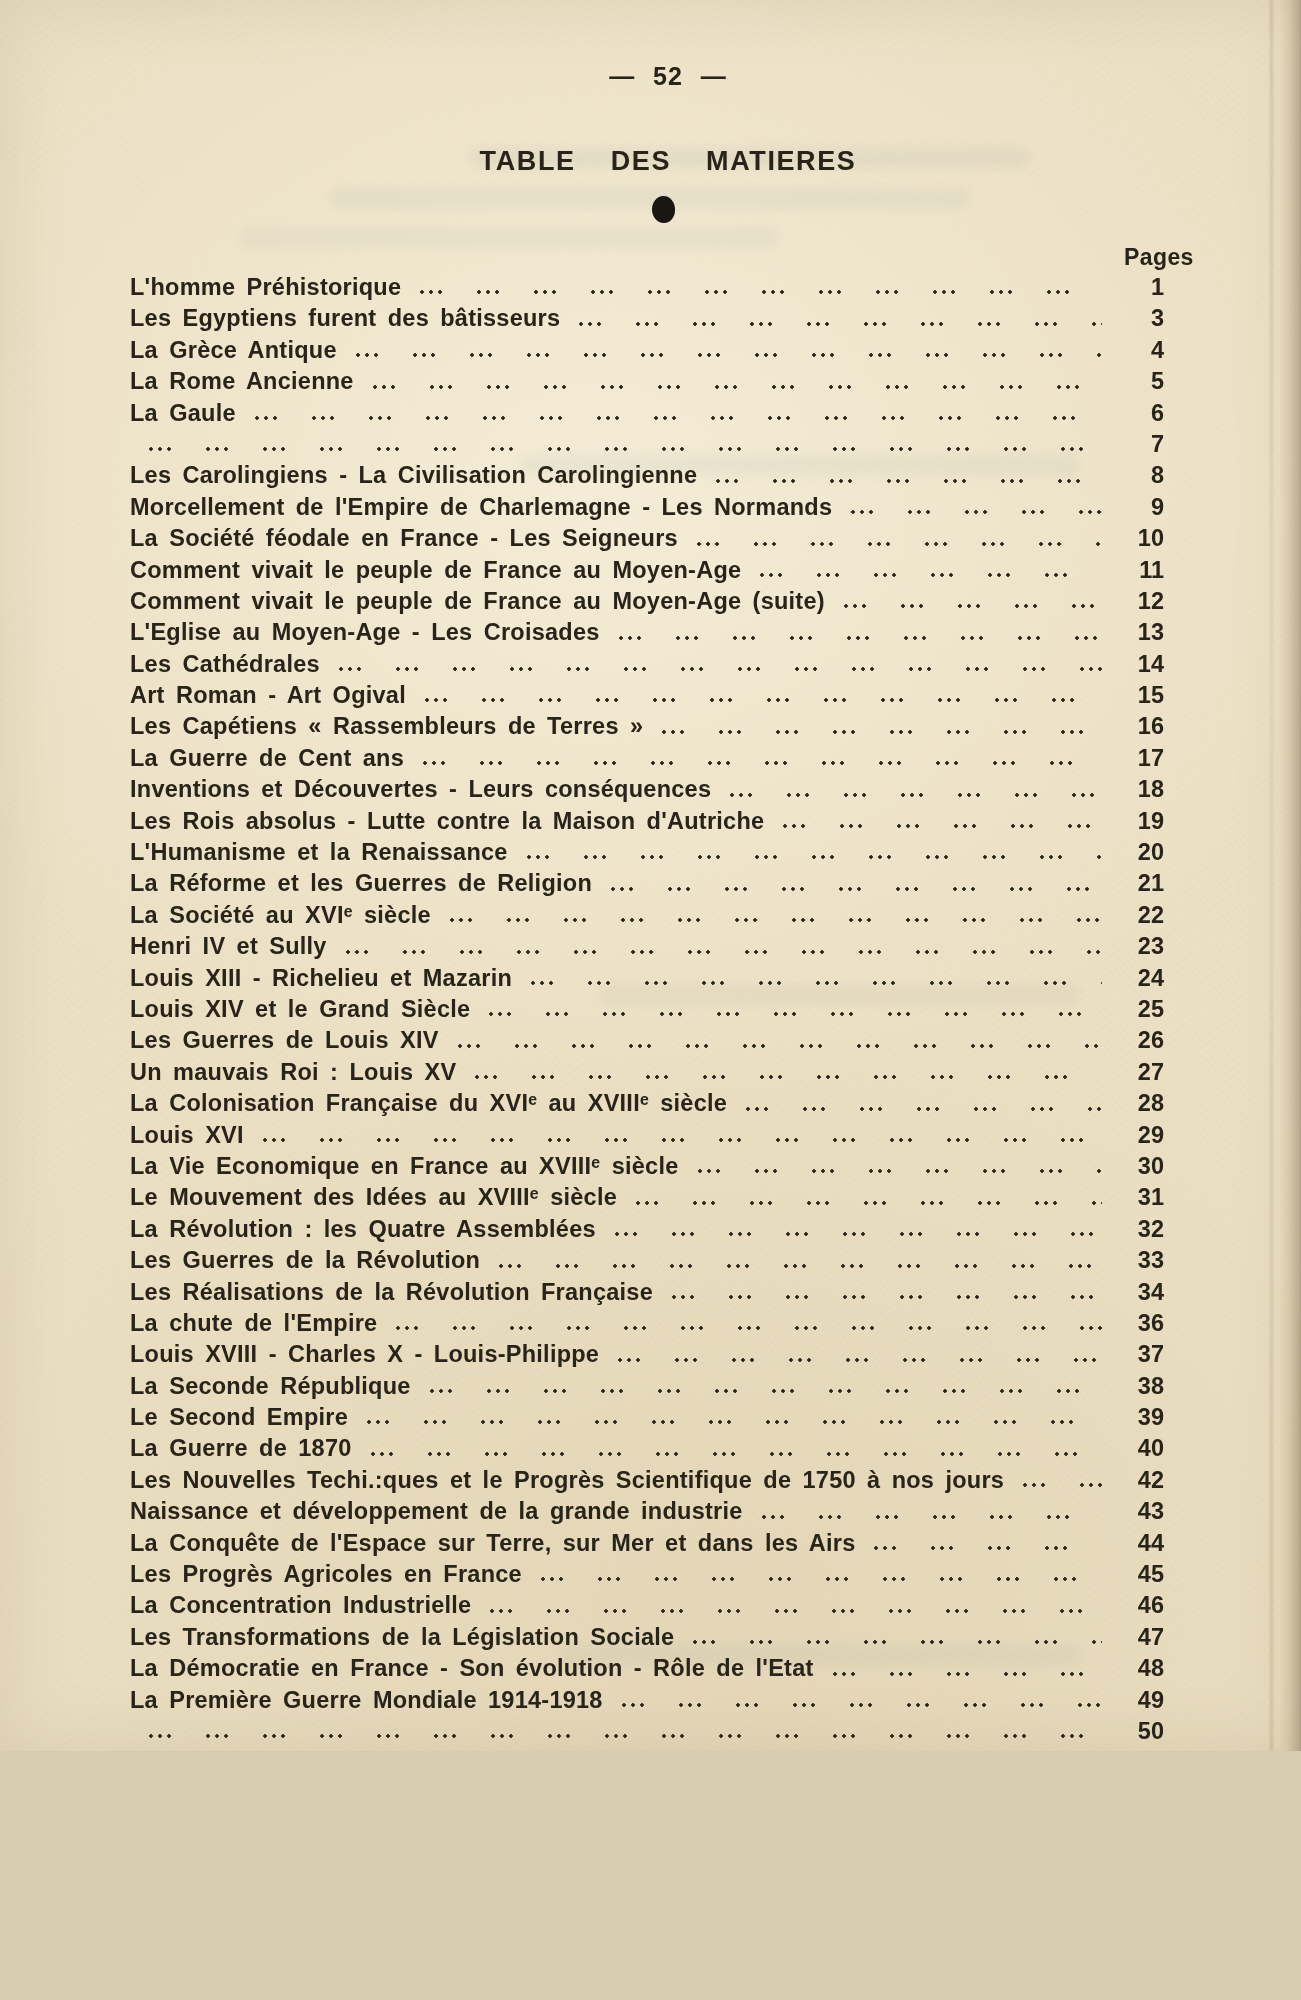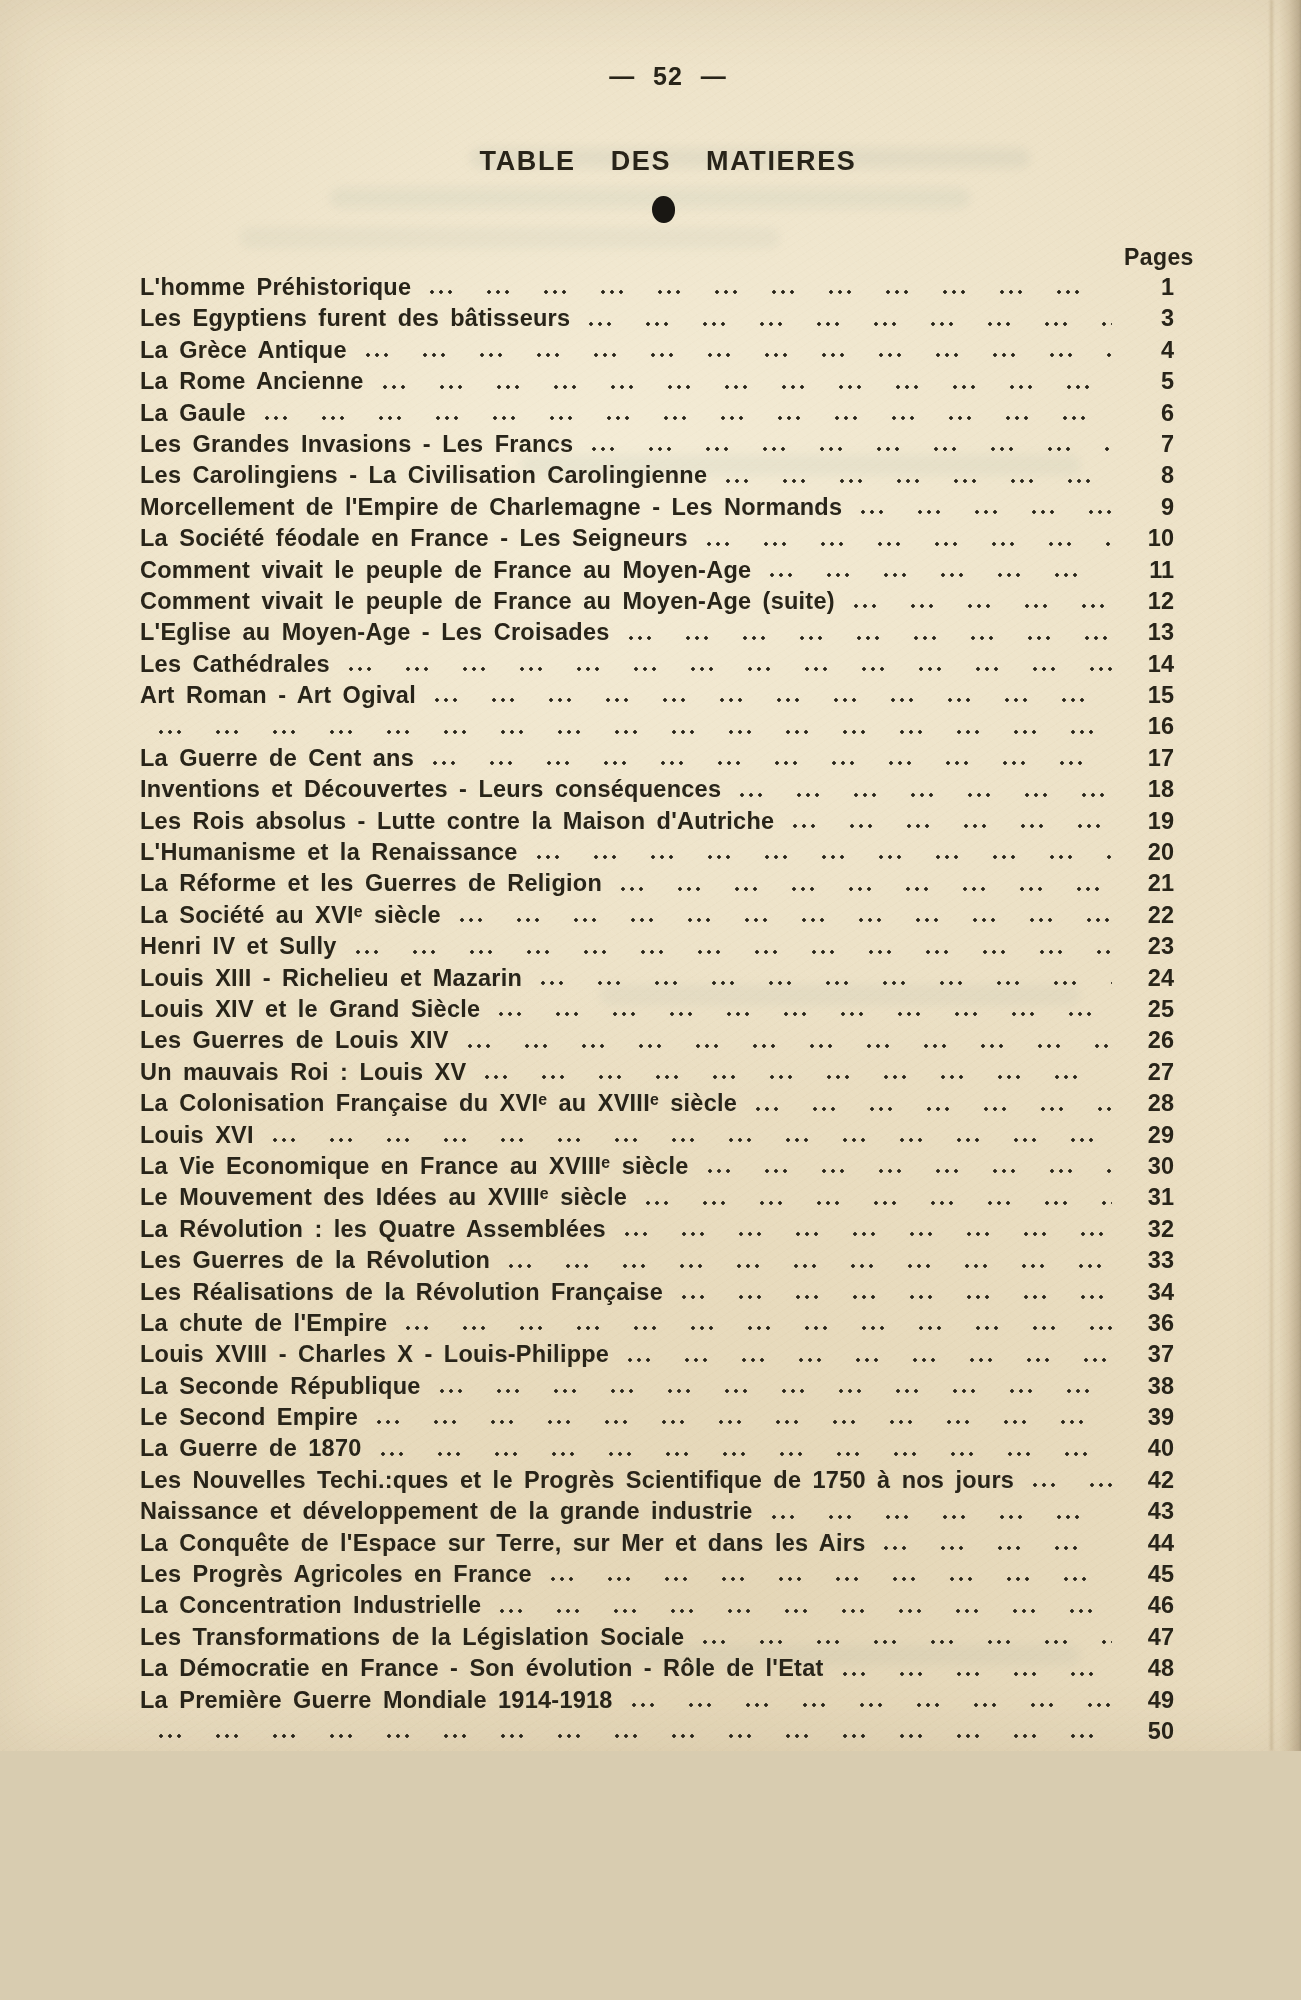--- a/index.html
+++ b/index.html
@@ -42,21 +42,21 @@
   }
   .bullet{
     position:absolute;top:196px;left:652px;width:23px;height:27px;
     background:#191713;border-radius:50% 50% 48% 52%;
   }
   .pages-label{
     position:absolute;top:244px;left:1124px;
     font-size:23px;font-weight:700;letter-spacing:0.4px;
   }
   .toc{
-    position:absolute;left:140px;top:272px;width:1034px;
+    position:absolute;left:130px;top:272px;width:1034px;
   }
   .toc-row{
     display:flex;align-items:baseline;height:31.4px;line-height:31.4px;
     white-space:nowrap;
   }
   .toc-label{
     font-size:23.5px;font-weight:700;letter-spacing:0.25px;word-spacing:4.5px;
     flex:0 0 auto;
   }
   .toc-leader{
@@ -113,21 +113,20 @@
         <span class="toc-label">La Rome Ancienne</span>
         <span class="toc-leader"></span>
         <span class="toc-page">5</span>
       </div>
       <div class="toc-row">
         <span class="toc-label">La Gaule</span>
         <span class="toc-leader"></span>
         <span class="toc-page">6</span>
       </div>
       <div class="toc-row">
-        <span class="toc-label">Les Grandes Invasions - Les Francs</span>
         <span class="toc-leader"></span>
         <span class="toc-page">7</span>
       </div>
       <div class="toc-row">
         <span class="toc-label">Les Carolingiens - La Civilisation Carolingienne</span>
         <span class="toc-leader"></span>
         <span class="toc-page">8</span>
       </div>
       <div class="toc-row">
         <span class="toc-label">Morcellement de l'Empire de Charlemagne - Les Normands</span>
@@ -158,20 +157,21 @@
         <span class="toc-label">Les Cathédrales</span>
         <span class="toc-leader"></span>
         <span class="toc-page">14</span>
       </div>
       <div class="toc-row">
         <span class="toc-label">Art Roman - Art Ogival</span>
         <span class="toc-leader"></span>
         <span class="toc-page">15</span>
       </div>
       <div class="toc-row">
+        <span class="toc-label">Les Capétiens « Rassembleurs de Terres »</span>
         <span class="toc-leader"></span>
         <span class="toc-page">16</span>
       </div>
       <div class="toc-row">
         <span class="toc-label">La Guerre de Cent ans</span>
         <span class="toc-leader"></span>
         <span class="toc-page">17</span>
       </div>
       <div class="toc-row">
         <span class="toc-label">Inventions et Découvertes - Leurs conséquences</span>

